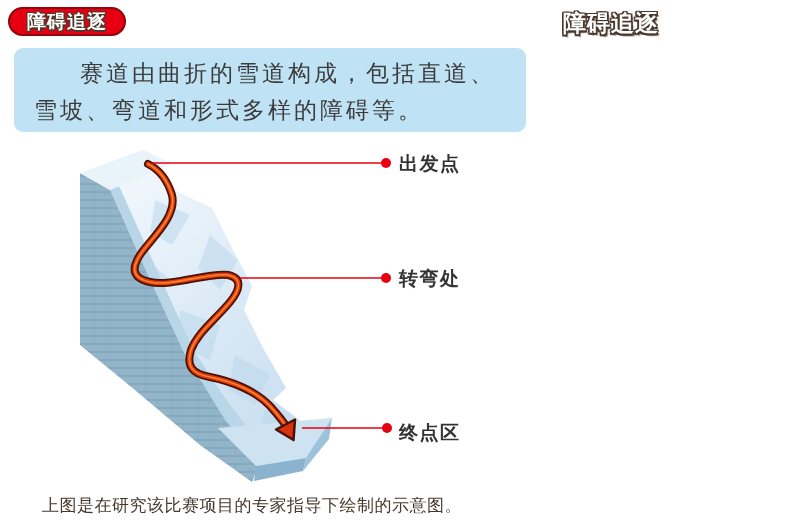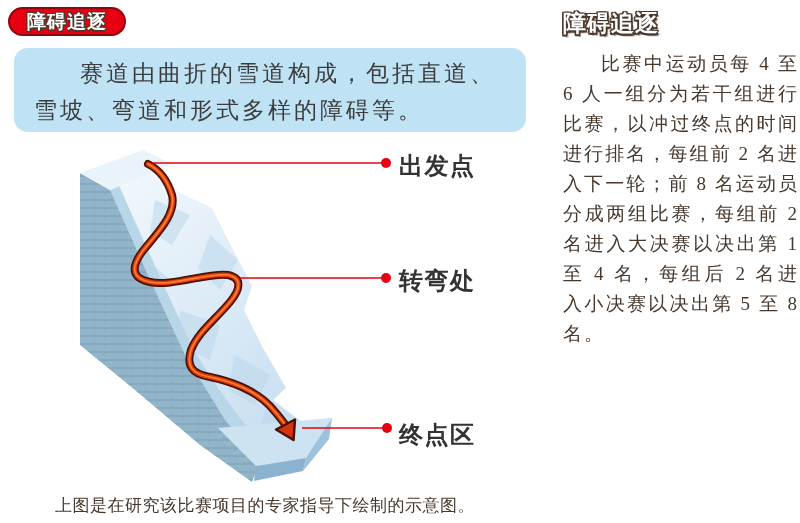--- a/index.html
+++ b/index.html
@@ -15,39 +15,39 @@
   }
   .badge span{
     font-family:"Liberation Sans","DejaVu Sans",sans-serif;
     font-weight:bold;font-size:19px;color:#ffffff;letter-spacing:1px;line-height:1;
     text-shadow:-1px -1px 0 #4a392e,1px -1px 0 #4a392e,-1px 1px 0 #4a392e,
                  1px 1px 0 #4a392e,0 1.5px 0 #4a392e,1.5px 0 0 #4a392e;
   }
   
   .intro{
     position:absolute;left:14px;top:48px;width:512px;height:84px;
-    background:#bfe2f4;border-radius:14px;box-sizing:border-box;
+    background:#bfe2f4;border-radius:9px;box-sizing:border-box;
     padding:7px 20px 0 20px;
   }
   .intro p{
     margin:0;font-size:23px;line-height:37px;letter-spacing:3px;
     color:#3c3c3c;text-indent:2em;
   }
   
   .diagram{position:absolute;left:60px;top:140px;width:340px;height:355px;}
   .lbl{
-    position:absolute;font-size:24px;font-weight:600;color:#333333;
+    position:absolute;font-size:19px;font-weight:600;color:#333333;
     letter-spacing:1.5px;line-height:1;white-space:nowrap;
   }
   .lbl-start{left:399px;top:154px;}
   .lbl-turn{left:399px;top:269px;text-align:center;}
   .lbl-finish{left:399px;top:423px;}
   
   .caption{
-    position:absolute;left:55px;top:494px;font-size:17px;color:#47382b;
+    position:absolute;left:42px;top:494px;font-size:17px;color:#47382b;
     letter-spacing:0.5px;white-space:nowrap;
   }
   
   .sidebar{position:absolute;left:563px;top:8px;width:236px;}
   .sb-title{
     font-family:"Liberation Sans","DejaVu Sans",sans-serif;
     font-weight:bold;font-size:23px;color:#ffffff;letter-spacing:1px;
     text-shadow:-1.5px -1.5px 0 #4a392e,1.5px -1.5px 0 #4a392e,
                 -1.5px 1.5px 0 #4a392e,1.5px 1.5px 0 #4a392e,
                  0 -1.5px 0 #4a392e,0 1.5px 0 #4a392e,
@@ -133,14 +133,13 @@
 </div>
 
 <div class="lbl lbl-start">出发点</div>
 <div class="lbl lbl-turn">转弯处</div>
 <div class="lbl lbl-finish">终点区</div>
 
 <div class="caption">上图是在研究该比赛项目的专家指导下绘制的示意图。</div>
 
 <div class="sidebar">
   <div class="sb-title">障碍追逐</div>
-  <p class="sb-body">比赛中运动员每 4 至 6 人一组分为若干组进行比赛，以冲过终点的时间进行排名，每组前 2 名进入下一轮；前 8 名运动员分成两组比赛，每组前 2 名进入大决赛以决出第 1 至 4 名，每组后 2 名进入小决赛以决出第 5 至 8 名。</p>
 </div>
 
 </body></html>

